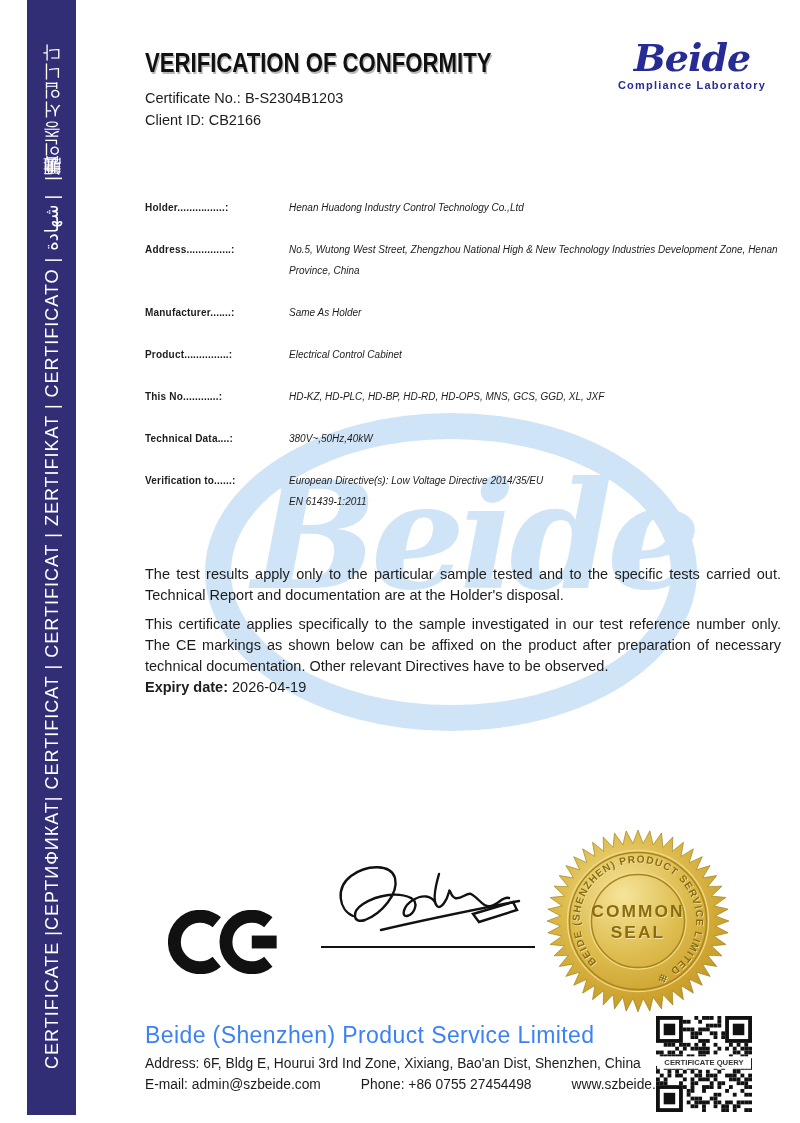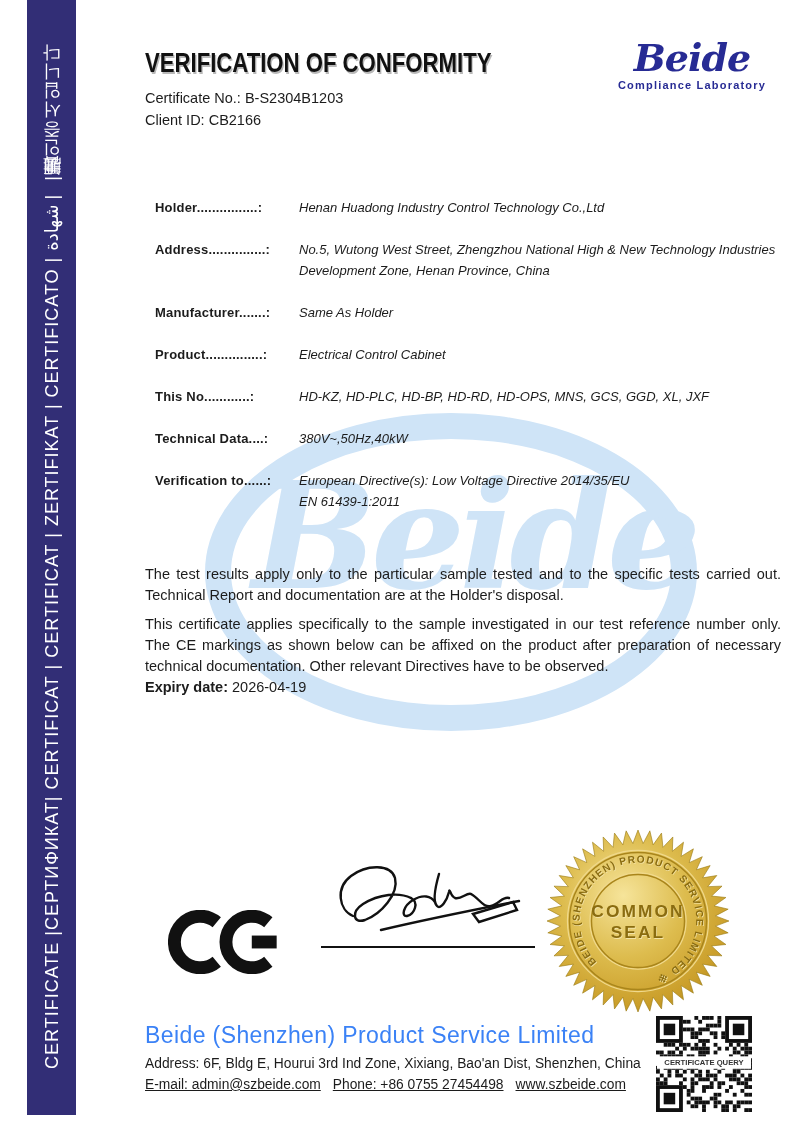--- a/index.html
+++ b/index.html
@@ -37,21 +37,21 @@
     text-shadow:1.5px 1.5px 0 #b9b9b9;color:#111;}
   .cert-no{position:absolute;left:145px;top:90px;font-size:14.5px;}
   .client-id{position:absolute;left:145px;top:112px;font-size:14.5px;}
   .logo{position:absolute;left:612px;top:38px;width:160px;text-align:center;color:var(--brand-blue);}
   .logo-brand{font-family:"DejaVu Serif","Liberation Serif",serif;font-style:italic;font-weight:bold;
     font-size:38px;line-height:1.05;letter-spacing:-1px;}
   .logo-sub{font-size:11px;font-weight:bold;letter-spacing:1.2px;margin-top:1px;}
 
   
   .fields{position:absolute;left:145px;top:197px;width:636px;}
-  .field-row{display:flex;margin-bottom:21px;font-size:13px;line-height:21px;margin-left:10px;}
+  .field-row{display:flex;margin-bottom:21px;font-size:10px;line-height:21px;}
   .field-label{flex:0 0 144px;font-weight:bold;white-space:nowrap;letter-spacing:0.2px;}
   .field-value{flex:1;font-style:italic;}
   .field-value .v2:empty{display:none;}
 
   
   .statements{position:absolute;left:145px;top:556px;width:636px;font-size:14.5px;line-height:21px;}
   .statements p{text-align:justify;margin-top:8px;}
   .date-line{font-size:14.5px;line-height:21px;}
   .date-line b{font-weight:bold;}
 
@@ -64,21 +64,21 @@
   .sig-line{border-top:2px solid #111;width:214px;margin:-4px auto 4px auto;}
   .sig-caption{font-size:15.5px;color:#111;}
 
   
   .seal{position:absolute;left:546px;top:829px;width:184px;height:184px;}
 
   
   .footer{position:absolute;left:145px;top:1022px;width:520px;}
   .footer-company{font-size:23px;font-weight:normal;letter-spacing:0.4px;white-space:nowrap;color:#3b82f6;}
   .footer-address{font-size:13.8px;margin-top:7px;white-space:nowrap;}
-  .footer-contacts{display:flex;gap:12px;font-size:13.8px;margin-top:6px;white-space:nowrap;text-decoration:underline;}
+  .footer-contacts{display:flex;gap:40px;font-size:13.8px;margin-top:6px;white-space:nowrap;}
 
   
   .qr{position:absolute;left:656px;top:1016px;width:96px;height:96px;}
 </style>
 </head>
 <body>
 
 <div class="page">
 
   <div class="sidebar">

